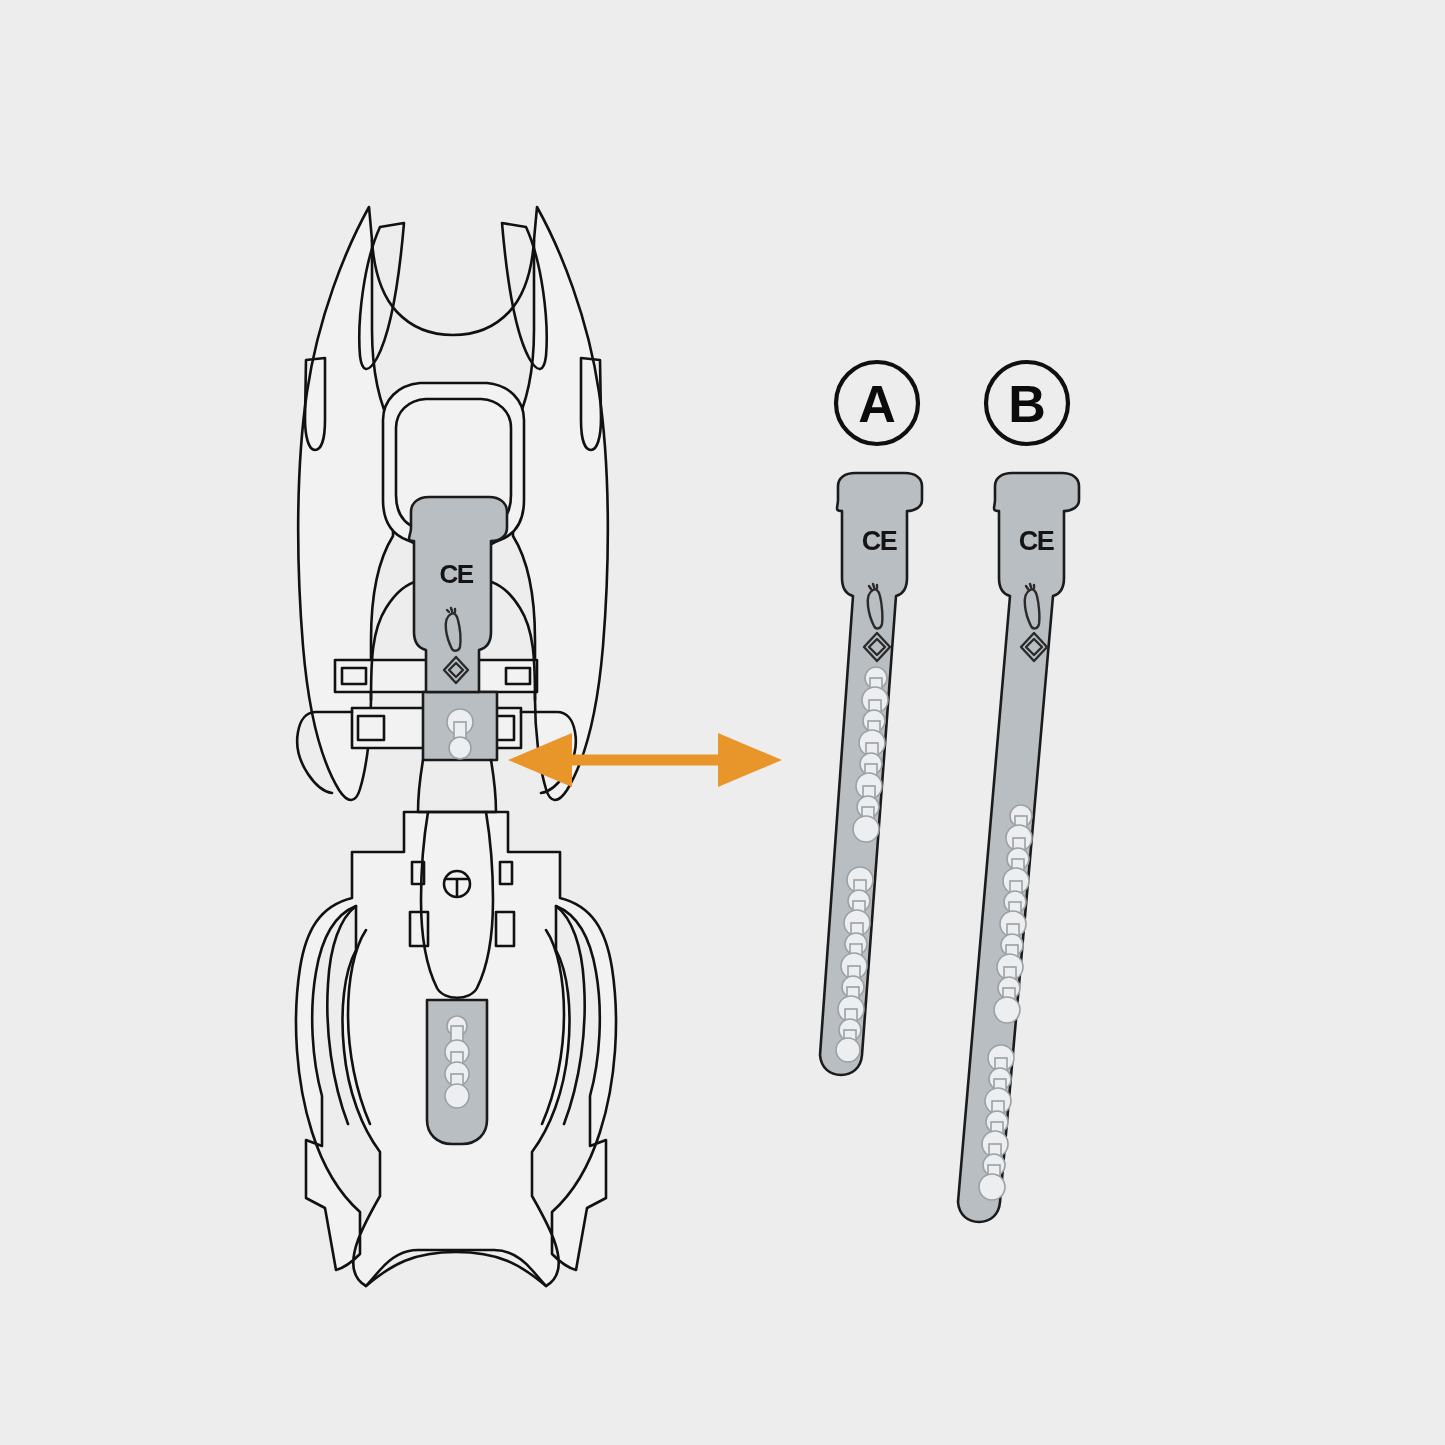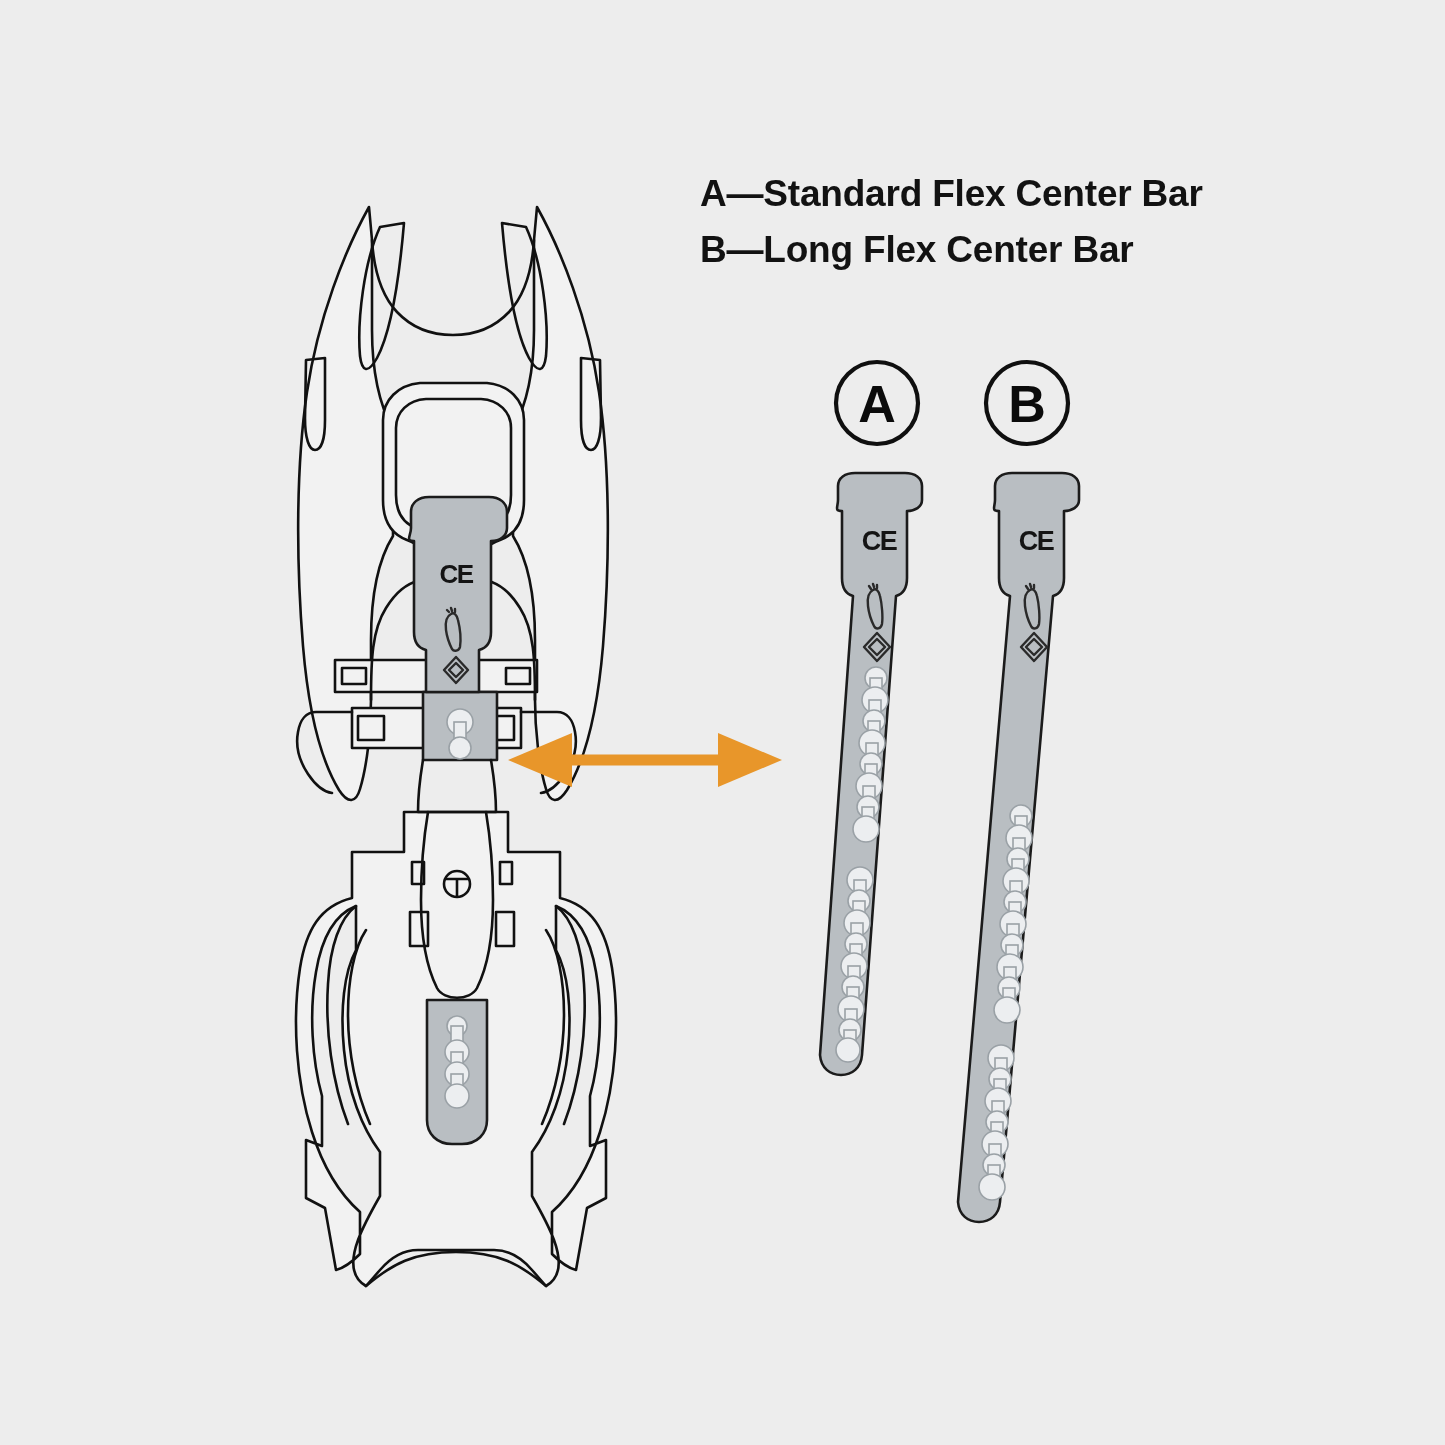--- a/index.html
+++ b/index.html
@@ -57,24 +57,20 @@
   .cetext   { fill: #141414; font-family: "Liberation Sans", sans-serif;
               font-weight: 700; text-anchor: middle; }
   .arrow    { fill: #e8962a; }
   .arrowln  { stroke: #e8962a; stroke-width: 11; }
 </style>
 </head>
 <body>
 
 <div id="stage">
 
-  <div class="legend">
-    <div class="line">A—Standard Flex Center Bar</div>
-    <div class="line">B—Long Flex Center Bar</div>
-  </div>
 
   <svg class="layer" viewBox="0 0 1445 1445">
 
     <g>
 
       <path class="outline" d="M369,207
                C345,250 318,318 307,392
                C296,466 296,560 303,646
                C309,718 322,762 339,790
                C348,804 356,803 360,789

